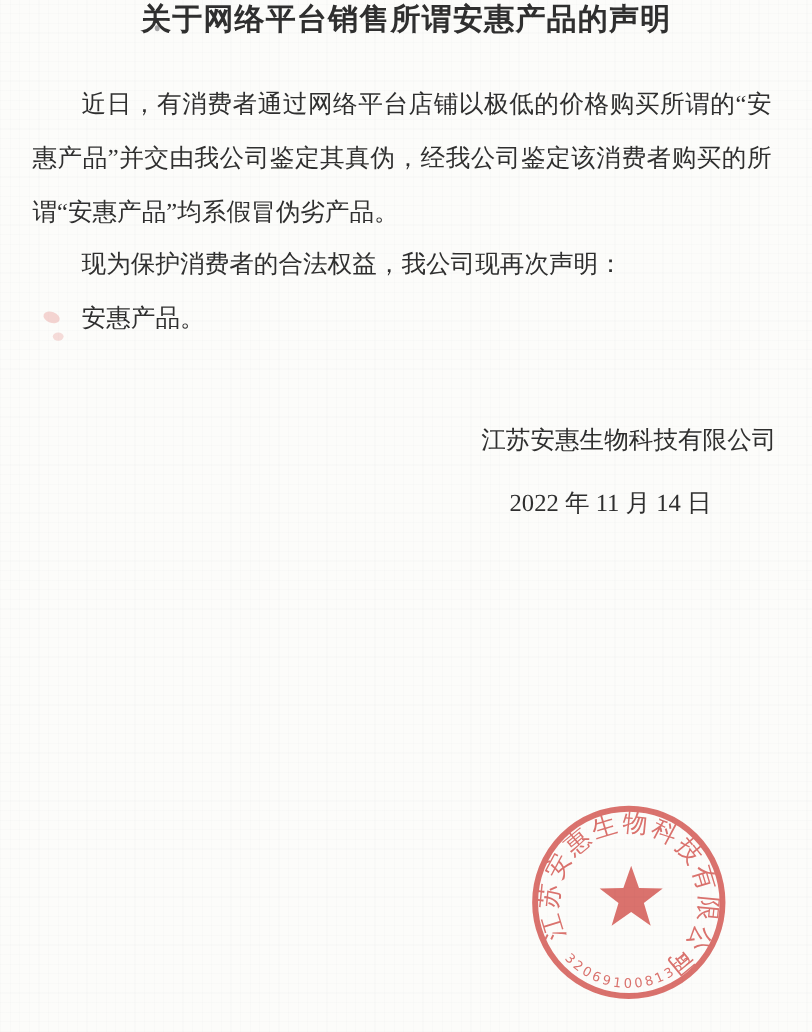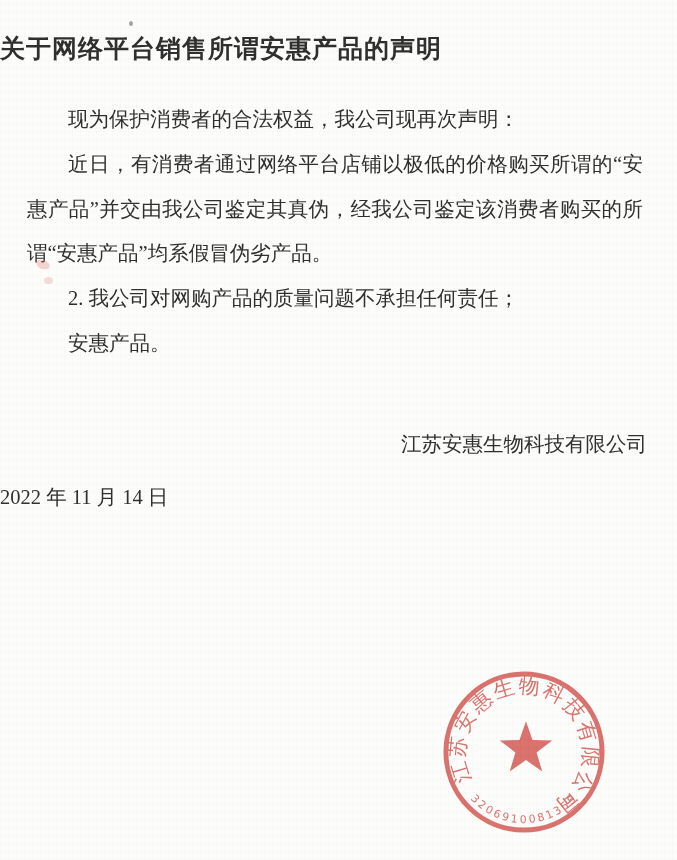--- a/index.html
+++ b/index.html
@@ -9,22 +9,23 @@
     background:#fcfcfa;
     background-image:
       repeating-linear-gradient(0deg, rgba(190,195,200,0.05) 0 1px, transparent 1px 8px),
       repeating-linear-gradient(90deg, rgba(190,195,200,0.05) 0 1px, transparent 1px 8px);
     font-family:"Liberation Serif","DejaVu Serif",serif;
     color:#2f2f2f;
     overflow:hidden;
   }
   .doc-title{
     margin:0;
-    padding-top:34px;
+    padding-top:2px;
     line-height:30px;
+    text-align:center;
     font-size:25px;
     font-weight:bold;
     letter-spacing:1px;
   }
   .content{
     margin:33px 34px 0 27px;
     font-size:20.5px;
     line-height:44.8px;
     text-align:justify;
     text-justify:inter-ideograph;
@@ -36,20 +37,21 @@
   .signature{
     margin-top:56px;
     line-height:45px;
     font-size:20.5px;
   }
   .sig-company{
     text-align:right;
     padding-right:30px;
   }
   .sig-date{
+    text-align:right;
     padding-right:84px;
     margin-top:8px;
   }
   .seal{
     position:absolute;
     left:440px;top:668px;
     width:168px;height:168px;
     mix-blend-mode:multiply;
     opacity:0.82;
     pointer-events:none;
@@ -61,23 +63,22 @@
   .smudge-2{left:44px;top:277px;width:9px;height:7px;background:rgba(225,120,115,0.25);}
 </style>
 </head>
 <body>
 
 <div class="page">
 
   <h1 class="doc-title">关于网络平台销售所谓安惠产品的声明</h1>
 
   <div class="content">
+    <p class="para">近日，有消费者通过网络平台店铺以极低的价格购买所谓的“安惠产品”并交由我公司鉴定其真伪，经我公司鉴定该消费者购买的所谓“安惠产品”均系假冒伪劣产品。</p>
     <p class="para">现为保护消费者的合法权益，我公司现再次声明：</p>
-    <p class="para">近日，有消费者通过网络平台店铺以极低的价格购买所谓的“安惠产品”并交由我公司鉴定其真伪，经我公司鉴定该消费者购买的所谓“安惠产品”均系假冒伪劣产品。</p>
-    <p class="para">2. 我公司对网购产品的质量问题不承担任何责任；</p>
     <p class="para">安惠产品。</p>
   </div>
 
   <div class="signature">
     <div class="sig-company">江苏安惠生物科技有限公司</div>
     <div class="sig-date">2022 年 11 月 14 日</div>
   </div>
 
   <div class="seal">
     <svg viewBox="0 0 170 170" xmlns="http://www.w3.org/2000/svg">

